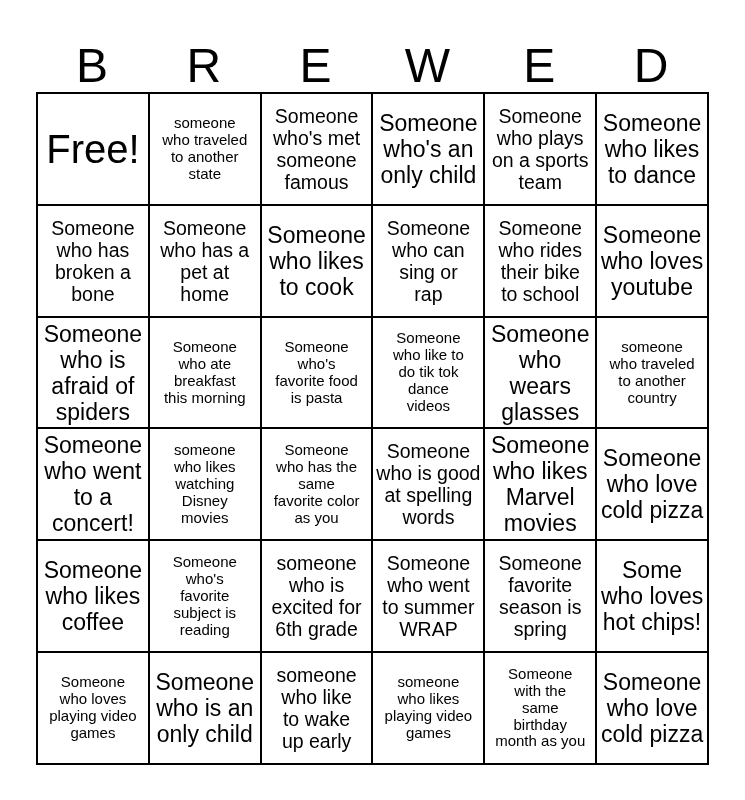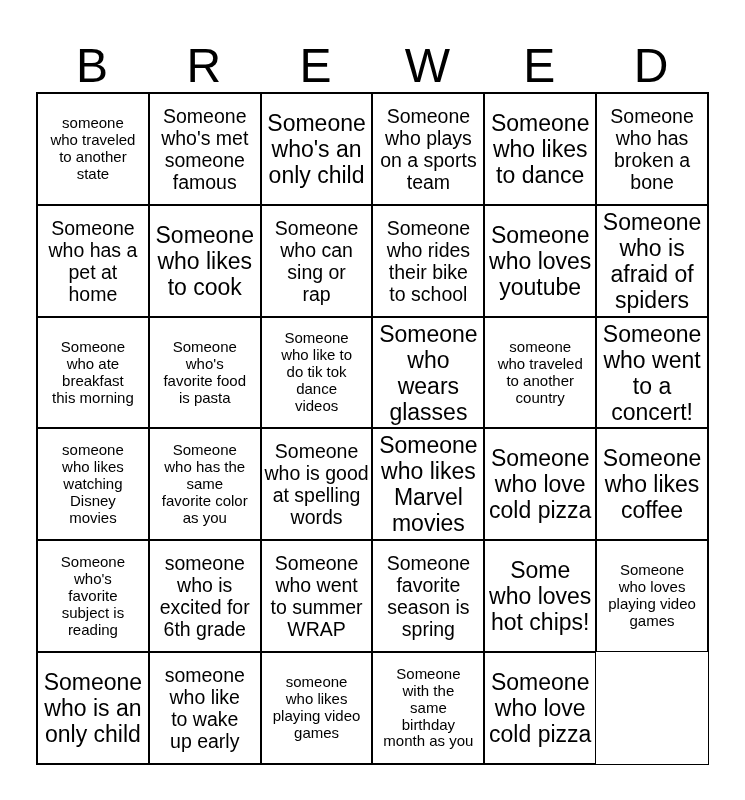--- a/index.html
+++ b/index.html
@@ -70,20 +70,21 @@
     <div class="title-letter">B</div>
     <div class="title-letter">R</div>
     <div class="title-letter">E</div>
     <div class="title-letter">W</div>
     <div class="title-letter">E</div>
     <div class="title-letter">D</div>
   </div>
 
   <div class="bingo-grid">
 
+    <div class="cell fs-xl">Free!</div>
     <div class="cell fs-sm">someone
 who traveled
 to another
 state</div>
     <div class="cell fs-md">Someone
 who's met
 someone
 famous</div>
     <div class="cell fs-lg">Someone
 who's an

